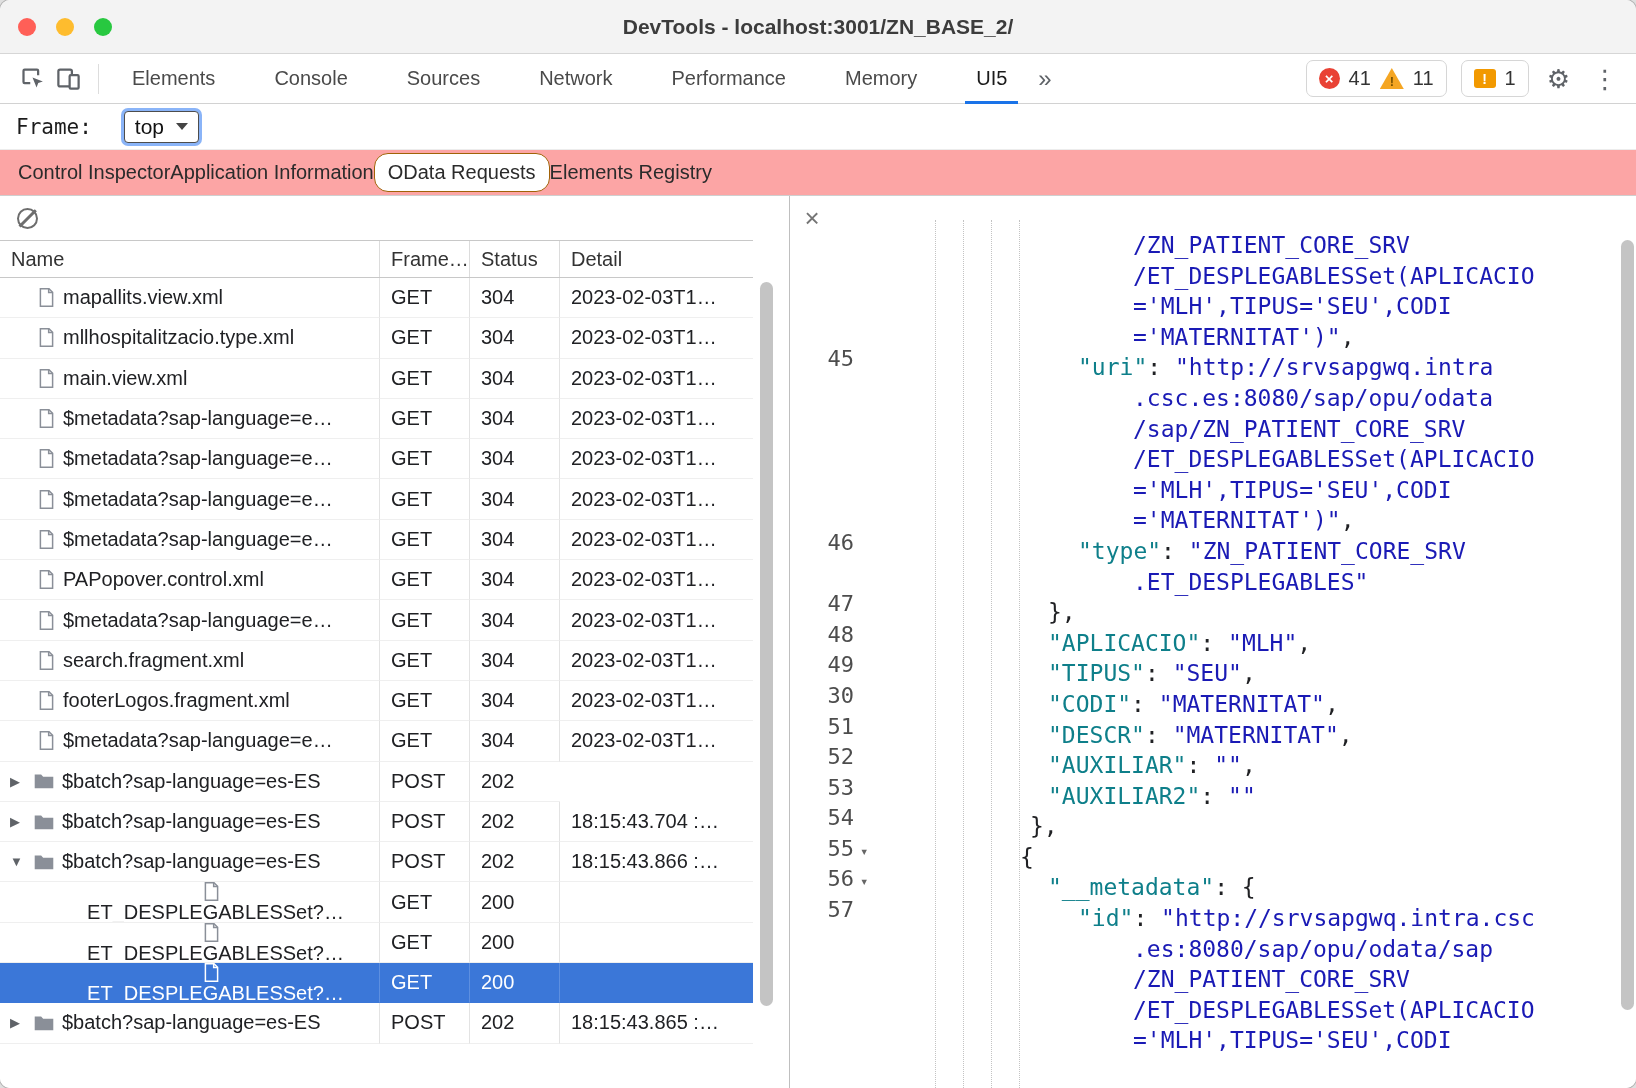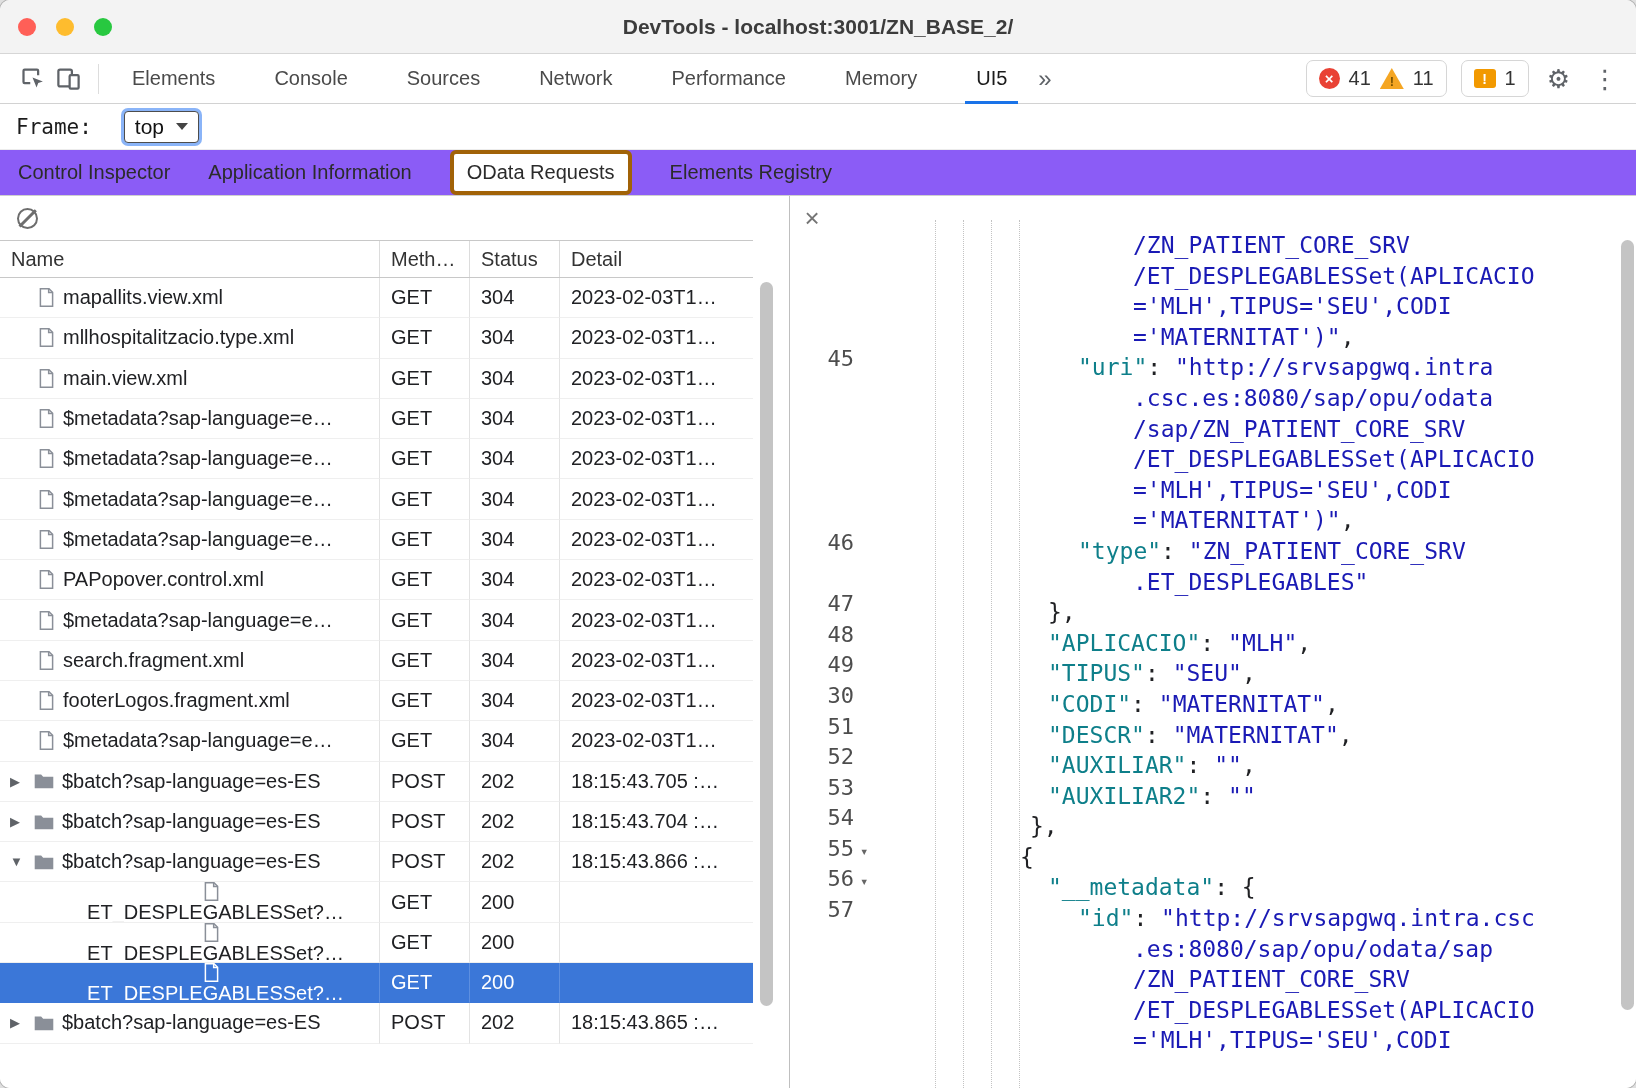--- a/index.html
+++ b/index.html
@@ -35,23 +35,23 @@
   .gear-btn, .kebab-btn { font-size:26px; color:#5f6368; background:none; border:none; padding:0 4px; cursor:default; font-family:"DejaVu Sans", sans-serif; }
 
   
   .framebar { height:46px; display:flex; align-items:center; padding:0 16px; border-bottom:1px solid #ececec; background:#fff;gap:22px; }
   .frame-label { font-family:"DejaVu Sans Mono", monospace; font-size:21px; color:#1b1b1b; }
   .frame-select { margin-left:10px; display:flex; align-items:center; gap:12px; border:1px solid #4d4d4d;
     box-shadow:0 0 0 3px #8ab4f8; border-radius:4px; padding:3px 10px; font-size:21px; color:#111; background:#fff; }
   .sel-caret { width:0; height:0; border-left:6px solid transparent; border-right:6px solid transparent; border-top:7px solid #444; }
 
   
-  .subtabs { height:46px; display:flex; align-items:center; gap:38px; padding:0 18px; border-bottom:1px solid #cfcfcf; background:#8b5cf6; }
+  .subtabs { height:46px; display:flex; align-items:center; padding:0 18px; border-bottom:1px solid #cfcfcf; background:#fca5a5; }
   .subtab { font-size:20px; color:#2b2b2b; white-space:nowrap; cursor:default; }
-  .subtab.selected { border:4px solid #a16207; border-radius:6px; padding:7px 13px; background:#fff; }
+  .subtab.selected { border:1px solid #a16207; border-radius:14px; padding:7px 13px; background:#fff; }
 
   
   .content { position:absolute; top:196px; left:0; right:0; bottom:0; display:flex; }
   .left-panel { width:790px; position:relative; border-right:1px solid #bfbfbf; background:#fff; }
   .left-toolbar { height:44px; display:flex; align-items:center; padding:0 17px; }
   .block-icon { width:21px; height:21px; border:2.5px solid #6d6d6d; border-radius:50%; position:relative; display:inline-block; }
   .block-icon::after { content:""; position:absolute; left:-3px; top:7px; width:23px; height:2.5px; background:#6d6d6d; transform:rotate(-45deg); }
 
   .req-table { position:absolute; top:44px; left:0; width:753px; font-size:20px; }
   .req-header { display:flex; height:38px; border-top:1px solid #c8c8c8; border-bottom:1px solid #c8c8c8; color:#333; }
@@ -158,21 +158,21 @@
 
   <div class="content">
 
     <div class="left-panel">
       <div class="left-toolbar">
         <span class="block-icon"></span>
       </div>
       <div class="req-table">
         <div class="req-header">
           <div class="hcell c-name">Name</div>
-          <div class="hcell c-meth">Meth…</div>
+          <div class="hcell c-meth">Frame…</div>
           <div class="hcell c-status">Status</div>
           <div class="hcell c-detail">Detail</div>
         </div>
         <div id="req-body">
             <div class="req-row">
               <div class="cell c-name">
                 <span class="ricon">
                   <svg width="17" height="19" viewBox="0 0 12 14">
                     <path d="M1.5 0.5 H7.8 L10.5 3.2 V13.5 H1.5 Z" fill="none" stroke="currentColor" stroke-width="1.1"></path>
                     <path d="M7.6 0.7 V3.4 H10.3" fill="none" stroke="currentColor" stroke-width="1.1"></path>
@@ -343,21 +343,20 @@
                 <span class="tri">▶</span>
                 <span class="ricon">
                   <svg width="20" height="16" viewBox="0 0 14 11">
                     <path d="M0.5 1 H5 L6.4 2.6 H13.5 V10.5 H0.5 Z" fill="currentColor"></path>
                   </svg>
                 </span>
                 <span class="rlabel">$batch?sap-language=es-ES</span>
               </div>
               <div class="cell c-meth">POST</div>
               <div class="cell c-status">202</div>
-              <div class="cell c-detail">18:15:43.705 :…</div>
             </div>
             <div class="req-row folder">
               <div class="cell c-name">
                 <span class="tri">▶</span>
                 <span class="ricon">
                   <svg width="20" height="16" viewBox="0 0 14 11">
                     <path d="M0.5 1 H5 L6.4 2.6 H13.5 V10.5 H0.5 Z" fill="currentColor"></path>
                   </svg>
                 </span>
                 <span class="rlabel">$batch?sap-language=es-ES</span>

